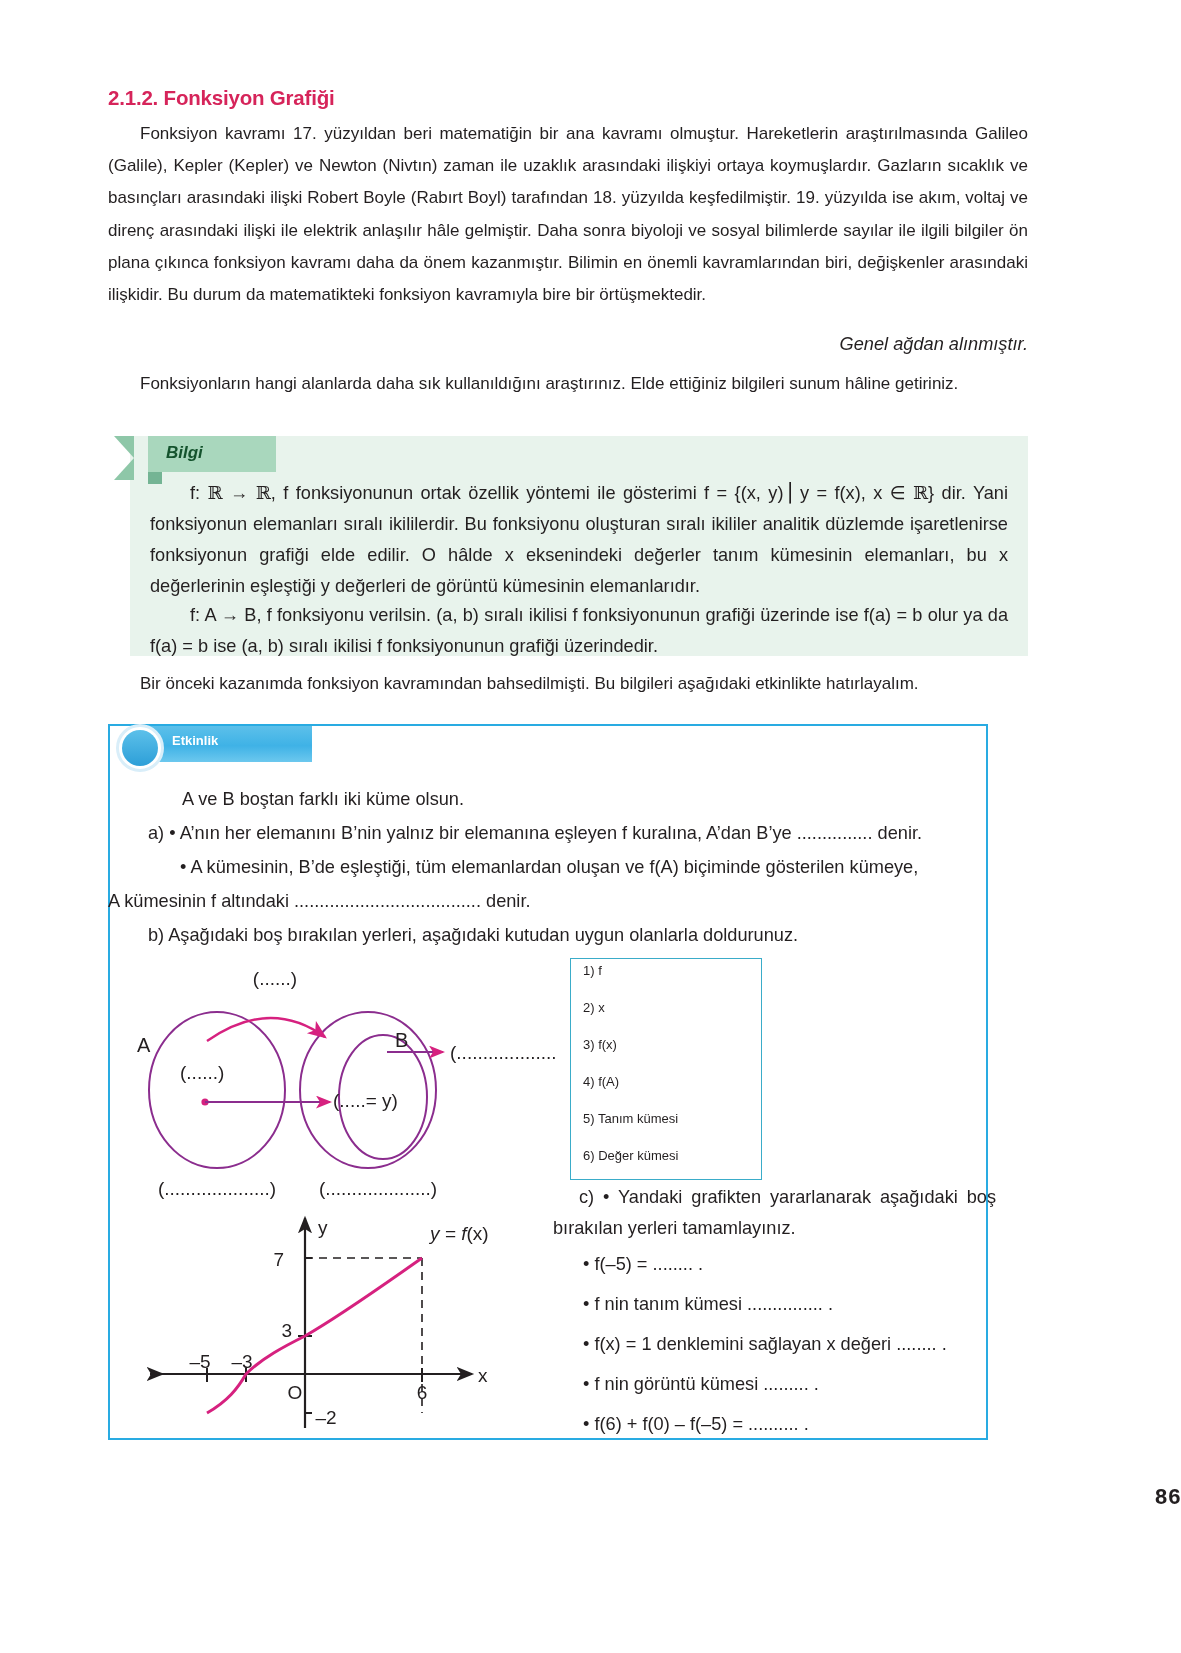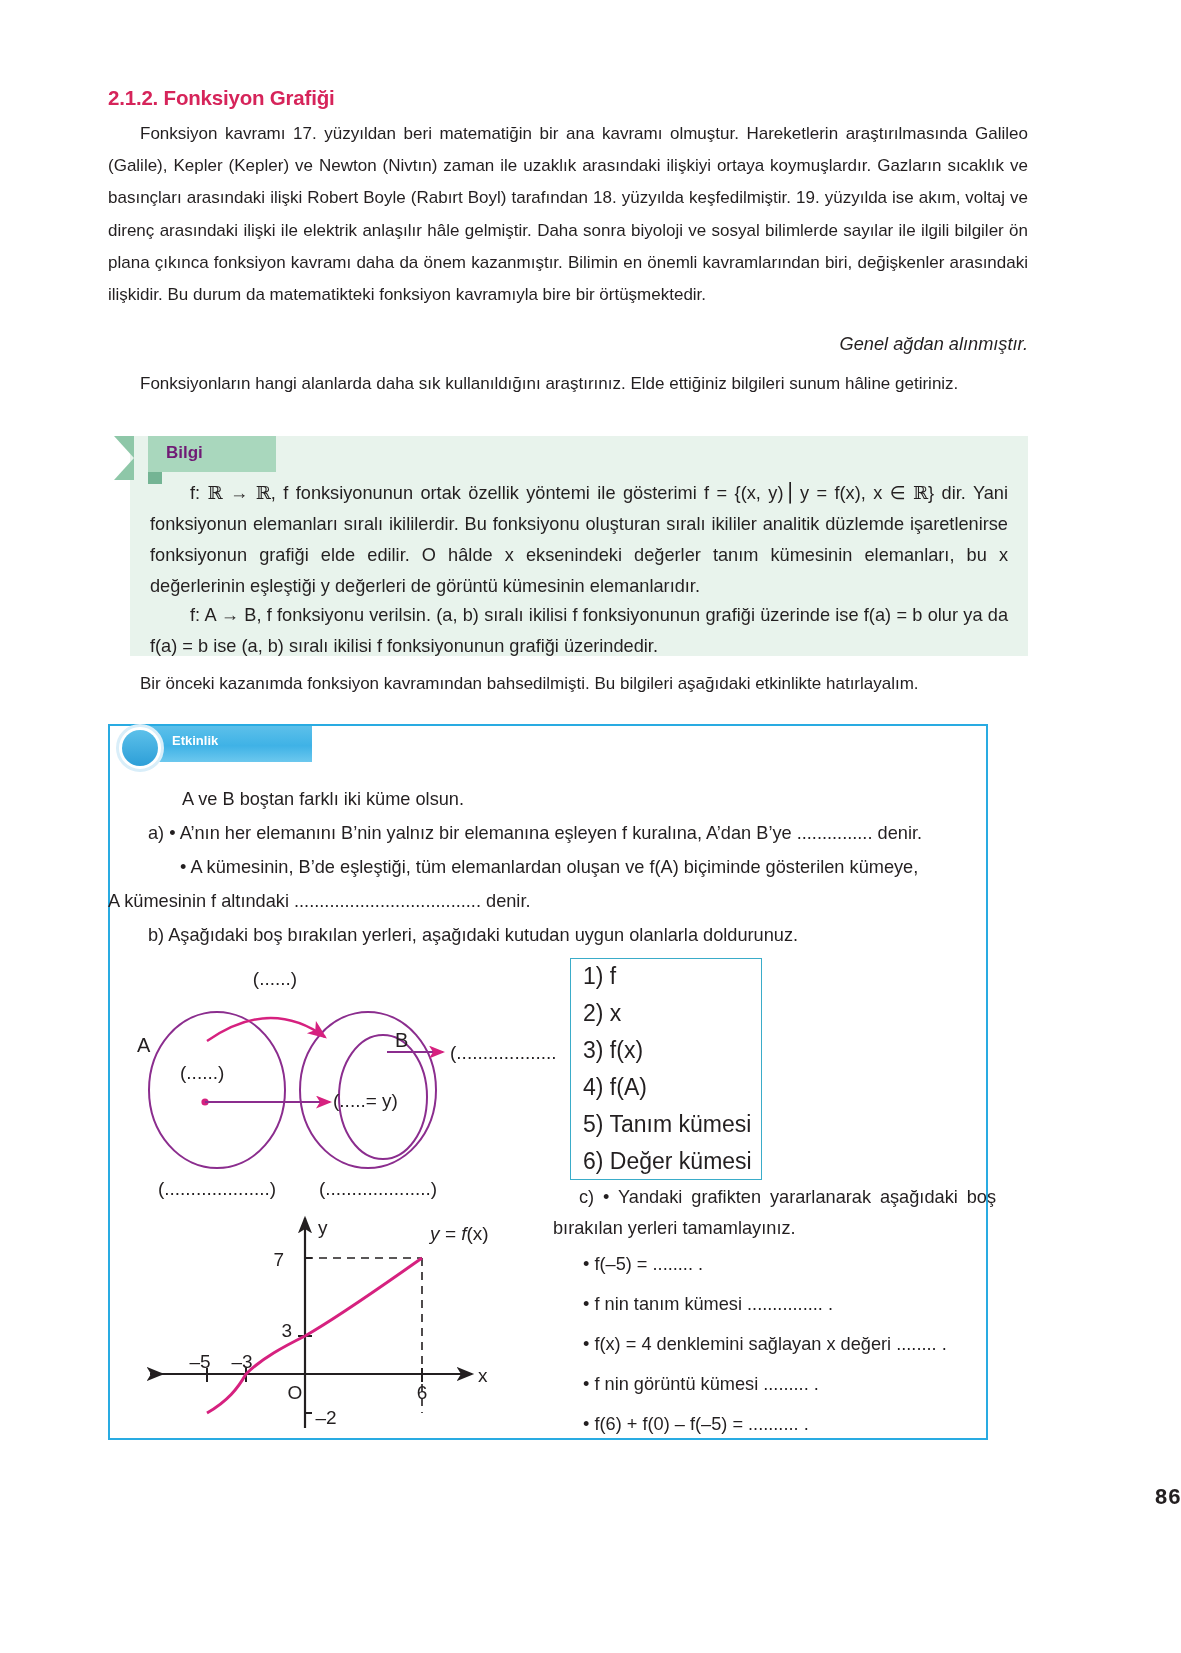--- a/index.html
+++ b/index.html
@@ -84,22 +84,23 @@
     height: 36px;
     background: #a9d7bd;
     z-index: 3;
   }
   .bilgi-tab-label {
     position: absolute;
     left: 166px;
     top: 443px;
     font-size: 17px;
     font-weight: bold;
-    color: #701a75;
+    color: #14532d;
     z-index: 4;
+    font-style: italic;
   }
   .bilgi-ribbon {
     position: absolute;
     left: 114px;
     top: 436px;
     width: 0; height: 0;
     border-top: 22px solid #8ec7a8;
     border-bottom: 22px solid #8ec7a8;
     border-left: 20px solid transparent;
     z-index: 2;
@@ -204,21 +205,21 @@
     top: 958px;
     width: 192px;
     height: 222px;
     border: 1.6px solid #3aacc9;
     box-sizing: border-box;
     background: #fff;
   }
   .opt-item {
     position: absolute;
     left: 583px;
-    font-size: 23px;
+    font-size: 13px;
     color: #231f20;
     white-space: nowrap;
   }
 
   
   .c-par {
     position: absolute;
     left: 553px;
     top: 1182px;
     width: 443px;
@@ -330,21 +331,21 @@
   <div class="opt-item" style="top:1000px">2) x</div>
   <div class="opt-item" style="top:1037px">3) f(x)</div>
   <div class="opt-item" style="top:1074px">4) f(A)</div>
   <div class="opt-item" style="top:1111px">5) Tanım kümesi</div>
   <div class="opt-item" style="top:1148px">6) Değer kümesi</div>
 
   <div class="c-par">c) • Yandaki grafikten yararlanarak aşağıdaki boş bırakılan yerleri tamamlayınız.</div>
 
   <div class="c-bullet" style="top:1254px">• f(–5) = ........ .</div>
   <div class="c-bullet" style="top:1294px">• f nin tanım kümesi ............... .</div>
-  <div class="c-bullet" style="top:1334px">• f(x) = 4 denklemini sağlayan x değeri ........ .</div>
+  <div class="c-bullet" style="top:1334px">• f(x) = 1 denklemini sağlayan x değeri ........ .</div>
   <div class="c-bullet" style="top:1374px">• f nin görüntü kümesi ......... .</div>
   <div class="c-bullet" style="top:1414px">• f(6) + f(0) – f(–5) = .......... .</div>
 
   <svg class="graph-svg" width="370" height="240" viewBox="0 0 370 240">
     <defs>
       <marker id="axArrow" markerWidth="9" markerHeight="9" refX="7" refY="3.2" orient="auto" markerUnits="strokeWidth">
         <path d="M0,0 L8,3.2 L0,6.4 L2,3.2 z" fill="#231f20"></path>
       </marker>
     </defs>
 

